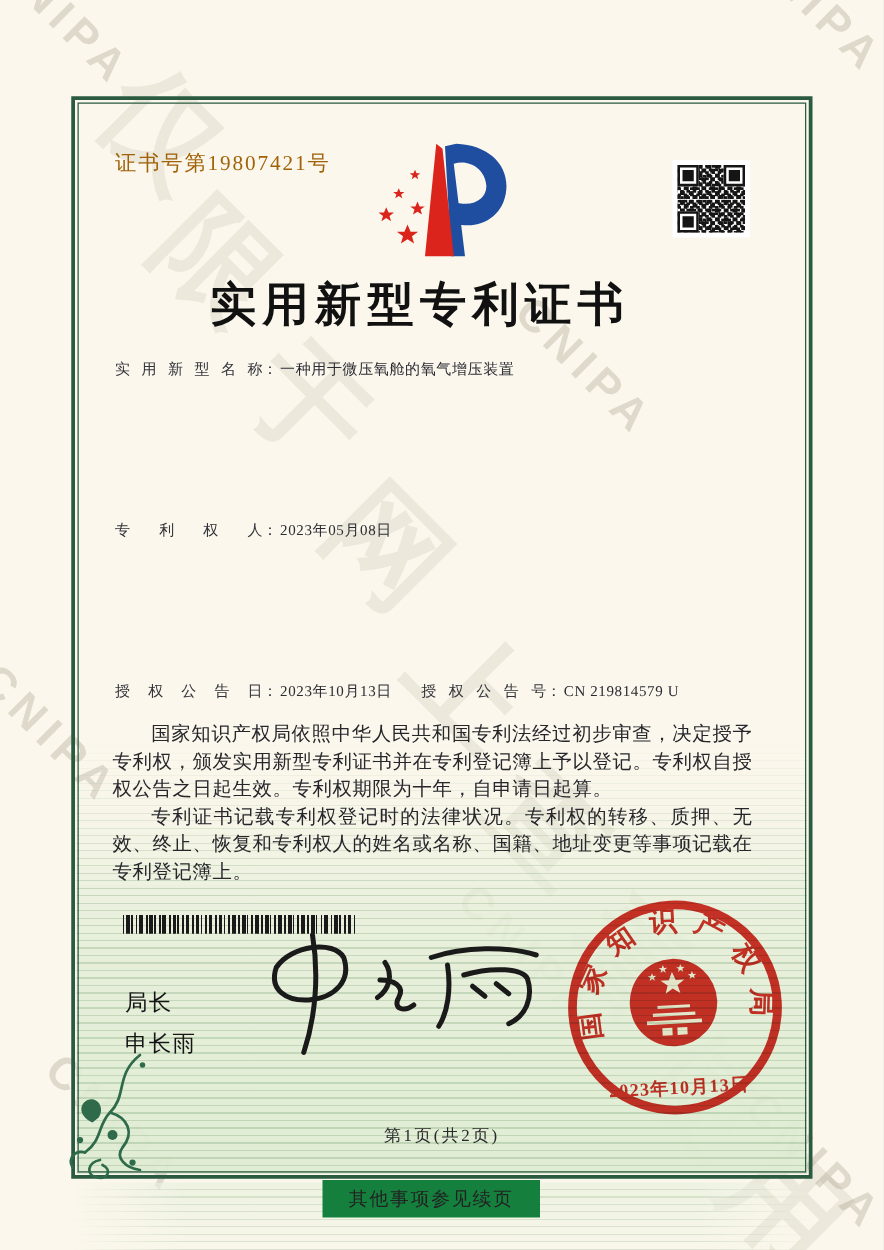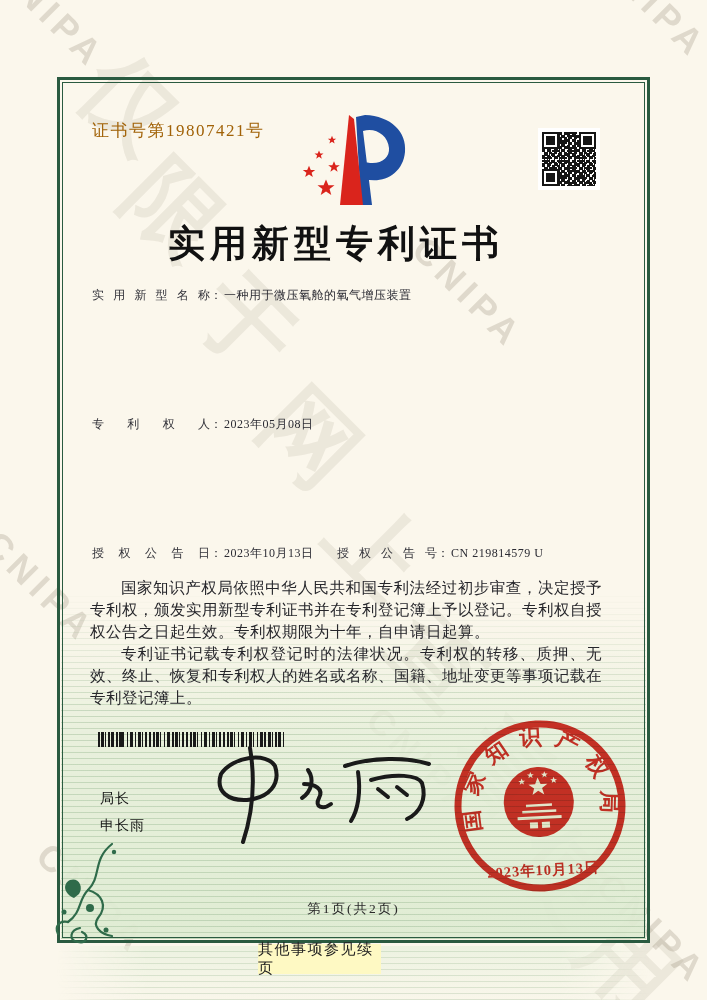--- a/index.html
+++ b/index.html
@@ -71,31 +71,31 @@
 
   
   .barcode{position:absolute;left:98px;top:732px;width:186px;height:15px;z-index:3;
     background-image:repeating-linear-gradient(90deg,
       #191919 0 1.5px, transparent 1.5px 3px,
       #191919 3px 6px, transparent 6px 7px,
       #191919 7px 8px, transparent 8px 10.5px,
       #191919 10.5px 12px, transparent 12px 13.5px,
       #191919 13.5px 16.5px, transparent 16.5px 18.5px);}
   .official{position:absolute;left:100px;top:790px;z-index:3;
-            font-family:"Liberation Sans","DejaVu Sans",sans-serif;font-size:14px;color:#151515;}
+            font-family:"Liberation Sans","DejaVu Sans",sans-serif;font-size:18px;color:#151515;}
   .official div{margin-bottom:9px;letter-spacing:1px;}
   .signature{position:absolute;left:205px;top:738px;z-index:3;}
   .seal{position:absolute;left:450px;top:716px;z-index:4;transform:rotate(-3deg);
         mix-blend-mode:multiply;opacity:0.95;}
   .ornament{position:absolute;left:50px;top:842px;z-index:3;}
 
   .page-num{position:absolute;left:0;width:707px;top:900px;z-index:3;text-align:center;
             font-size:13.5px;letter-spacing:2px;color:#2a2a2a;}
-  .note-box{position:absolute;left:258px;top:944px;width:123px;height:30px;z-index:3;
-            background:#fef9c3;display:flex;align-items:center;justify-content:center;
+  .note-box{position:absolute;left:258px;top:944px;width:174px;height:30px;z-index:3;
+            background:#15803d;display:flex;align-items:center;justify-content:center;
             font-size:15px;letter-spacing:1.5px;color:#222;}
 </style>
 </head>
 <body>
 
 <div class="page">
 
   <div class="wm wm-cnipa wm-c1">CNIPA</div>
   <div class="wm wm-cnipa wm-c2">CNIPA</div>
   <div class="wm wm-cnipa wm-c3">CNIPA</div>

